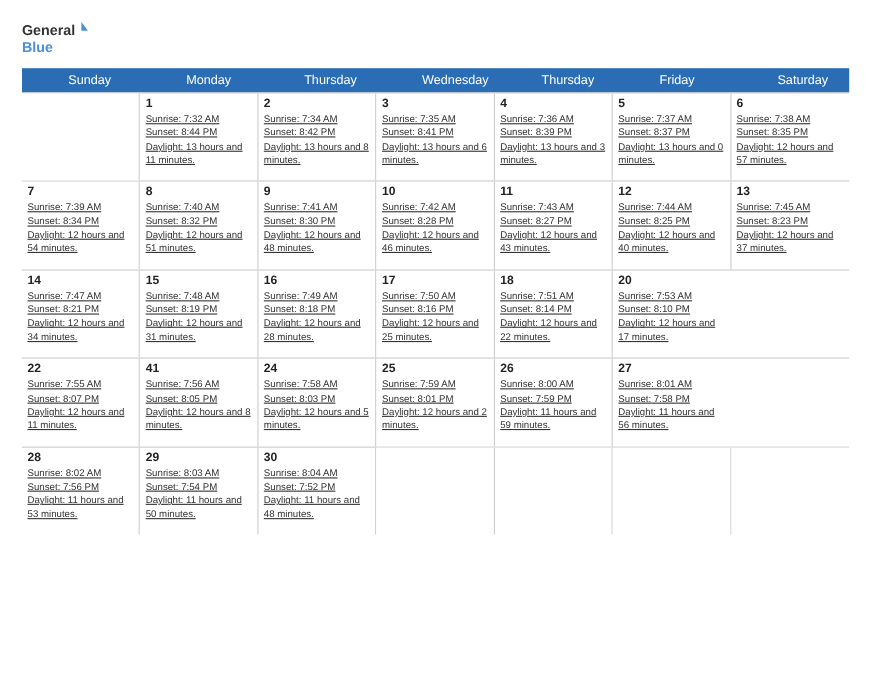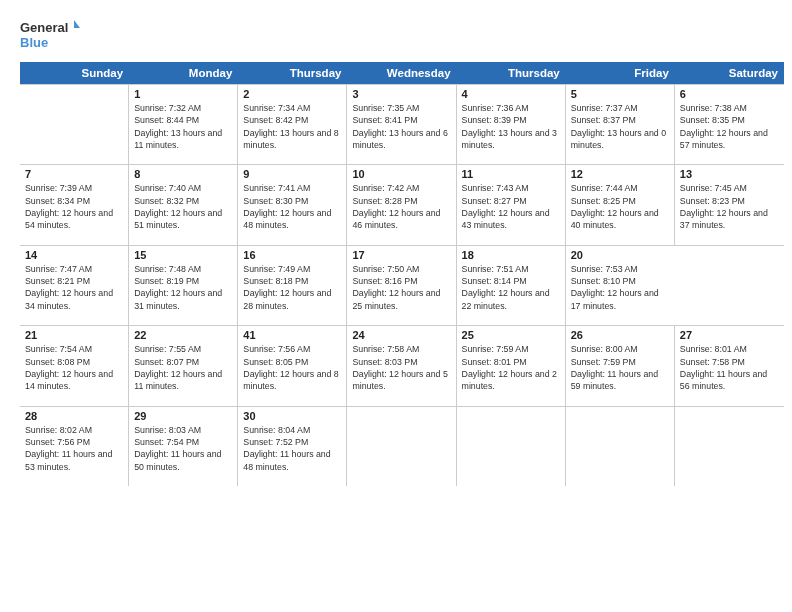--- a/index.html
+++ b/index.html
@@ -6,21 +6,21 @@
     body {
       font-family: Arial, sans-serif;
       background: #fff;
       width: 792px;
       height: 612px;
       overflow: hidden;
     }
     .page {
       width: 792px;
       height: 496px;
-      padding: 16px 8px 10px 20px;
+      padding: 16px 20px 10px 20px;
       display: flex;
       flex-direction: column;
     }
     .header {
       display: flex;
       align-items: flex-start;
       justify-content: space-between;
       margin-bottom: 8px;
     }
     .logo {
@@ -45,23 +45,24 @@
       flex-direction: column;
     }
     .cal-header {
       display: grid;
       grid-template-columns: repeat(7, 1fr);
       background: #2a6db5;
     }
     .cal-header-cell {
       color: #fff;
       font-size: 11.5px;
-      font-weight: bold;
+      font-weight: normal;
       padding: 5px 6px;
-      text-align: right;
+      text-align: left;
+      margin-left: 36px;
     }
     .cal-body {
       display: flex;
       flex-direction: column;
       flex: 1;
     }
     .cal-row {
       display: grid;
       grid-template-columns: repeat(7, 1fr);
       flex: 1;
@@ -88,20 +89,21 @@
     .day-num {
       font-size: 11px;
       font-weight: bold;
       margin-bottom: 2px;
       color: #222;
     }
     .day-info {
       font-size: 8.8px;
       color: #333;
       line-height: 1.4;
+      text-decoration: underline;
     }
     .top-border {
       border-top: 1px solid #ccc;
     }
   </style>
 </head>
 <body>
 
 <div class="page">
   <div class="header">
@@ -207,24 +209,20 @@
             <div class="day-num">18</div>
             <div class="day-info">Sunrise: 7:51 AM<br>Sunset: 8:14 PM<br>Daylight: 12 hours and 22 minutes.</div>
           </div>
           <div class="cal-cell">
             <div class="day-num">20</div>
             <div class="day-info">Sunrise: 7:53 AM<br>Sunset: 8:10 PM<br>Daylight: 12 hours and 17 minutes.</div>
           </div>
         </div>
         <div class="cal-row">
           <div class="cal-cell">
-            <div class="day-num">21</div>
-            <div class="day-info">Sunrise: 7:54 AM<br>Sunset: 8:08 PM<br>Daylight: 12 hours and 14 minutes.</div>
-          </div>
-          <div class="cal-cell">
             <div class="day-num">22</div>
             <div class="day-info">Sunrise: 7:55 AM<br>Sunset: 8:07 PM<br>Daylight: 12 hours and 11 minutes.</div>
           </div>
           <div class="cal-cell">
             <div class="day-num">41</div>
             <div class="day-info">Sunrise: 7:56 AM<br>Sunset: 8:05 PM<br>Daylight: 12 hours and 8 minutes.</div>
           </div>
           <div class="cal-cell">
             <div class="day-num">24</div>
             <div class="day-info">Sunrise: 7:58 AM<br>Sunset: 8:03 PM<br>Daylight: 12 hours and 5 minutes.</div>

